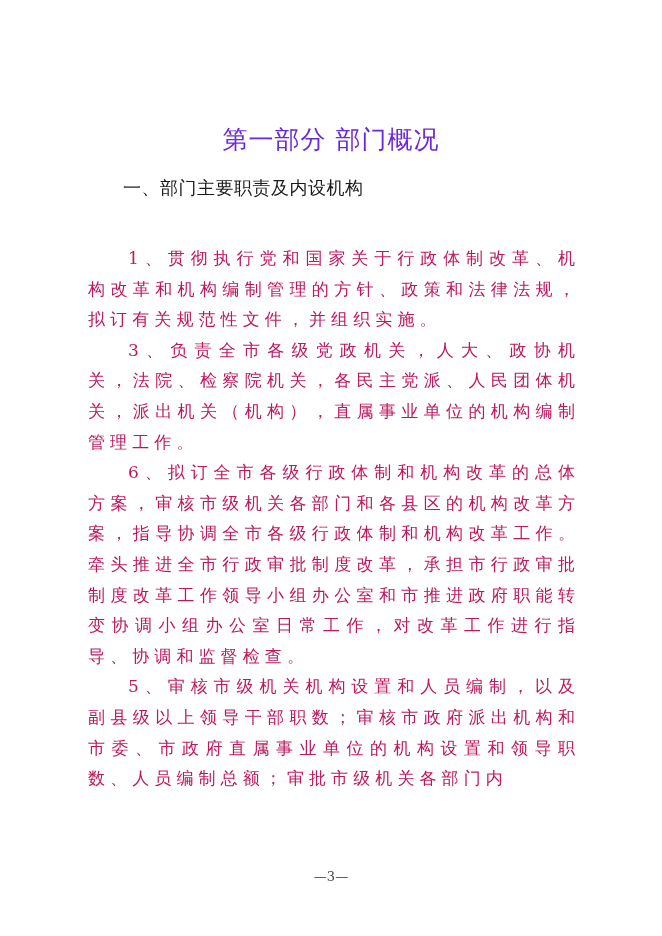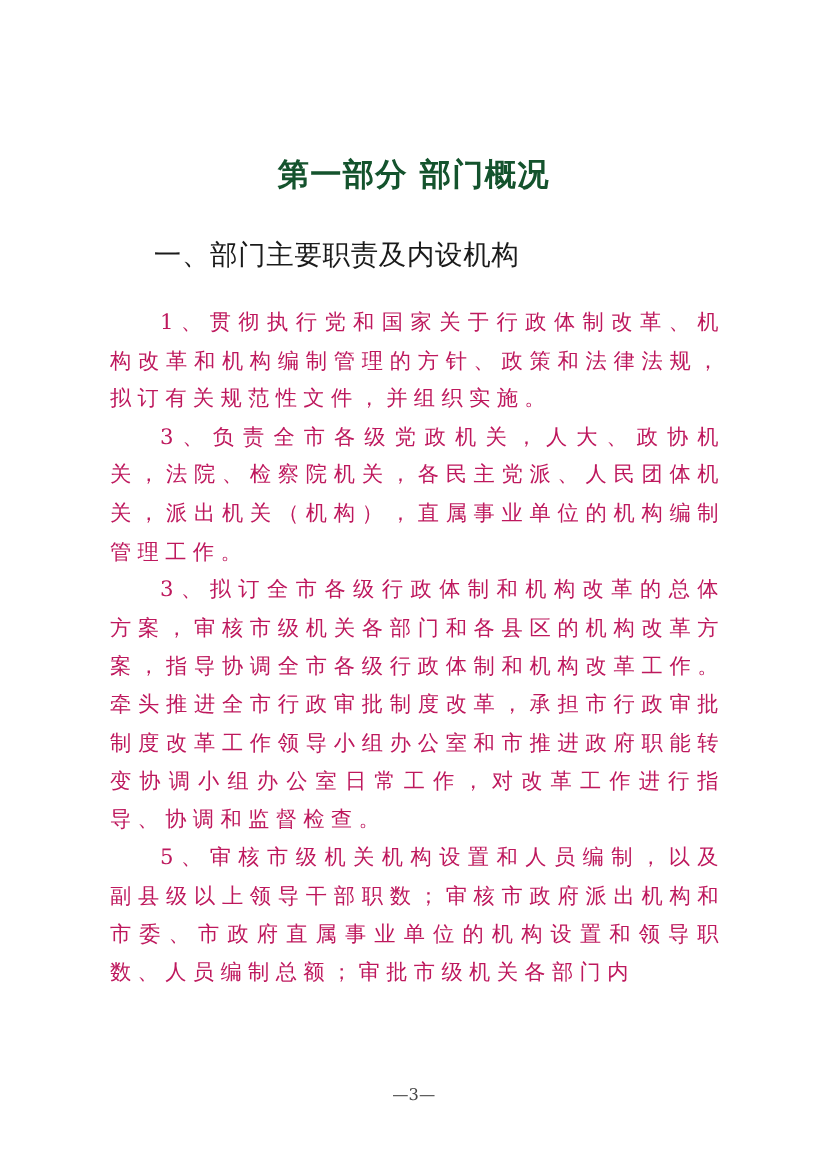--- a/index.html
+++ b/index.html
@@ -1,35 +1,35 @@
 <!DOCTYPE html>
 <html><head>
 <meta charset="utf-8">
 <style>
   html, body { margin:0; padding:0; background:#ffffff; }
   body { width:662px; height:936px; position:relative; overflow:hidden;
     font-family: "DejaVu Serif", "Liberation Serif", serif; color:#2a2a2a; }
   .page { position:absolute; left:0; top:0; width:662px; height:936px; }
   .title { position:absolute; left:0; width:662px; top:122px; text-align:center;
-    font-size:25px; font-weight:bold; color:#14532d; letter-spacing:1px; line-height:36px; }
-  .h1 { position:absolute; left:123px; top:174px; font-size:22px; color:#1a1a1a;
-    font-family:Liberation Serif, serif; line-height:28px; letter-spacing:0.5px;margin-top:16px; }
+    font-size:25px; font-weight:normal; color:#6d28d9; letter-spacing:1px; line-height:36px; }
+  .h1 { position:absolute; left:123px; top:174px; font-size:18px; color:#1a1a1a;
+    font-family:Liberation Serif, serif; line-height:28px; letter-spacing:0.5px; }
   .h2 { position:absolute; left:123px; top:206px; font-size:16px; font-weight:bold; color:#111; line-height:28px; letter-spacing:1px; }
   .body { position:absolute; left:88px; width:492px; top:243px;
     font-size:17px; line-height:30.6px; color:#be185d; letter-spacing:5.1px; }
   .para { margin:0; text-indent:40px; text-align:justify; }
   .footer { position:absolute; left:0; width:662px; top:868px; text-align:center;
     font-size:13px; color:#444; line-height:18px; }
 </style>
 </head>
 <body>
 
 <div class="page">
   <div class="title">第一部分  部门概况</div>
   <div class="h1">一、部门主要职责及内设机构</div>
   <div class="body">
     <p class="para">1、贯彻执行党和国家关于行政体制改革、机构改革和机构编制管理的方针、政策和法律法规，拟订有关规范性文件，并组织实施。</p>
     <p class="para">3、负责全市各级党政机关，人大、政协机关，法院、检察院机关，各民主党派、人民团体机关，派出机关（机构），直属事业单位的机构编制管理工作。</p>
-    <p class="para">3、拟订全市各级行政体制和机构改革的总体方案，审核市级机关各部门和各县区的机构改革方案，指导协调全市各级行政体制和机构改革工作。牵头推进全市行政审批制度改革，承担市行政审批制度改革工作领导小组办公室和市推进政府职能转变协调小组办公室日常工作，对改革工作进行指导、协调和监督检查。</p>
+    <p class="para">6、拟订全市各级行政体制和机构改革的总体方案，审核市级机关各部门和各县区的机构改革方案，指导协调全市各级行政体制和机构改革工作。牵头推进全市行政审批制度改革，承担市行政审批制度改革工作领导小组办公室和市推进政府职能转变协调小组办公室日常工作，对改革工作进行指导、协调和监督检查。</p>
     <p class="para">5、审核市级机关机构设置和人员编制，以及副县级以上领导干部职数；审核市政府派出机构和市委、市政府直属事业单位的机构设置和领导职数、人员编制总额；审批市级机关各部门内</p>
   </div>
   <div class="footer">—3—</div>
 </div>
 
 </body></html>

